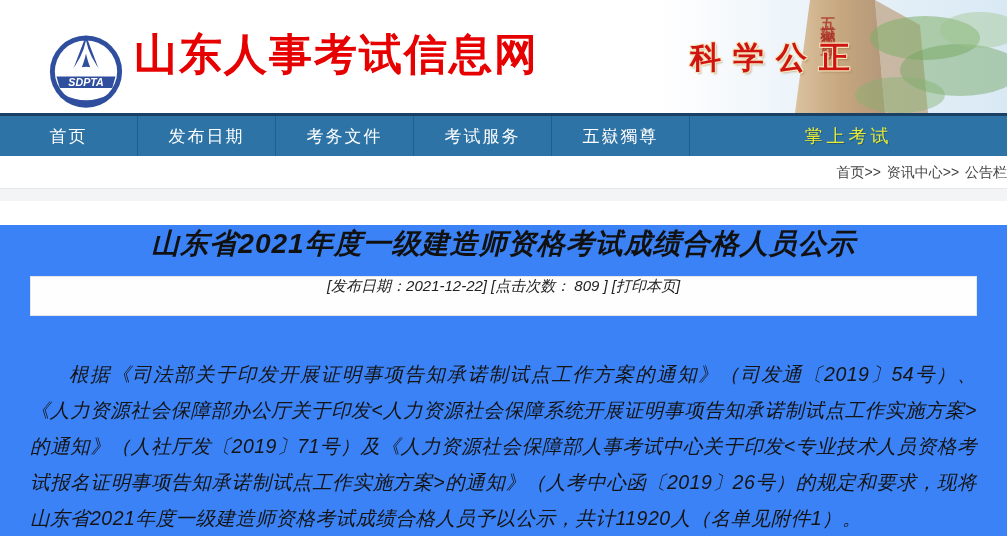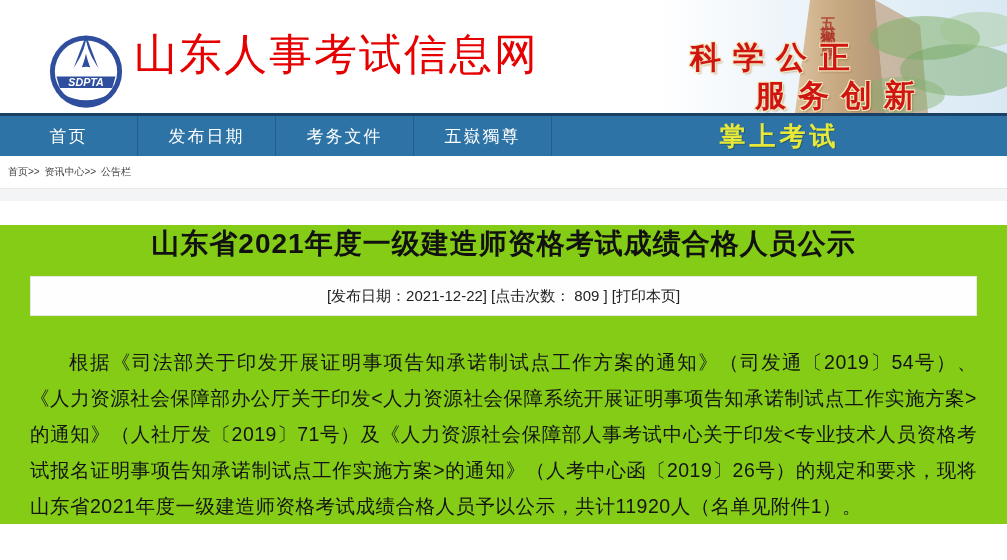--- a/index.html
+++ b/index.html
@@ -9,21 +9,21 @@
     width:1007px; height:560px; overflow:hidden; position:relative;
     color:#1a1a1a;
   }
   .page { width:1007px; height:560px; position:relative; background:#fff; }
 
   
   .header { position:relative; height:113px; background:#fff; overflow:hidden; }
   .logo { position:absolute; left:45px; top:26px; width:82px; height:88px; cursor:pointer;text-align:right; }
   .site-title {
     position:absolute; left:134px; top:26px;
-    font-size:43px; font-weight:normal; color:#e60000;
+    font-size:43px; font-weight:bold; color:#e60000;
     letter-spacing:2px; white-space:nowrap; cursor:pointer;
   }
   .banner {
     position:absolute; right:0; top:0; width:347px; height:113px;
     background:linear-gradient(90deg, #ffffff 0%, #eef5fa 35%, #d9e9f4 100%);
     overflow:hidden;
   }
   .banner svg.mount { position:absolute; right:0; top:0; }
   .inscription {
     position:absolute; left:158px; top:6px;
@@ -45,49 +45,49 @@
     display:flex; height:43px; background:#2d73a6;
     border-top:3px solid #1a4064; align-items:stretch;
   }
   .nav-item {
     flex:0 0 138px; display:flex; align-items:center; justify-content:center;
     color:#ffffff; font-size:17px; cursor:pointer;
     border-right:1px solid #205e8c; letter-spacing:2px;
   }
   .nav-mobile {
     flex:1; display:flex; align-items:center; justify-content:center;
-    color:#e8e838; font-size:26px; font-weight:bold; letter-spacing:4px;
+    color:#e8e838; font-size:18px; font-weight:normal; letter-spacing:4px;
     cursor:pointer; text-shadow:1px 1px 0 rgba(20,60,40,.4);
   }
 
   
   .breadcrumb {
     height:32px; line-height:32px; padding-left:8px;
-    font-size:10px; color:#444; background:#fff;
+    font-size:14px; color:#444; background:#fff;text-align:right;
   }
   .breadcrumb a { color:#444; text-decoration:none; cursor:pointer; }
   .crumb-sep { margin:0 2px 0 0; }
 
   .gray-strip { height:13px; background:#f3f4f5; border-top:1px solid #e8e8e8; }
 
   
-  .content { background:#84cc16; padding:0 30px; }
+  .content { background:#3b82f6; padding:0 30px;font-style:italic; }
   .article-title {
     margin-top:24px; text-align:center;
     font-size:28px; font-weight:600; color:#111; letter-spacing:1px;
   }
   .meta-box {
     margin-top:13px; border:1px solid #e7e7e7; background:#fefefe;
-    height:40px; display:flex; align-items:center; justify-content:center;
+    height:40px; display:flex; justify-content:center;
     font-size:15px; color:#222;
   }
   .meta-box span { margin:0 2px; white-space:pre; }
   .meta-print { cursor:pointer; }
   .article-body {
-    margin-top:28px; font-size:19.5px; line-height:36px; color:#141414;
+    margin-top:40px; font-size:19.5px; line-height:36px; color:#141414;
     text-indent:2em; text-align:justify; letter-spacing:0.5px;
   }
 </style>
 </head>
 <body>
 
 <div class="page">
 
   <div class="header">
     <div class="logo">
@@ -114,28 +114,28 @@
         </defs>
         <path d="M150 0 L215 0 L225 113 L135 113 Z" fill="url(#rock)"></path>
         <path d="M215 0 L260 25 L268 113 L225 113 Z" fill="#b28a5e" opacity="0.55"></path>
         <ellipse cx="265" cy="38" rx="55" ry="22" fill="#7fae6a" opacity="0.55"></ellipse>
         <ellipse cx="300" cy="70" rx="60" ry="26" fill="#6fa35e" opacity="0.45"></ellipse>
         <ellipse cx="240" cy="95" rx="45" ry="18" fill="#85b271" opacity="0.45"></ellipse>
         <ellipse cx="320" cy="30" rx="40" ry="18" fill="#9cc288" opacity="0.4"></ellipse>
       </svg>
       <div class="inscription">五嶽獨尊</div>
       <div class="slogan1">科学公正</div>
-      <div class="slogan2">服务创新</div>
     </div>
   </div>
 
   <div class="nav">
     <div class="nav-item">首页</div>
     <div class="nav-item">发布日期</div>
     <div class="nav-item">考务文件</div>
+    <div class="nav-item">考试服务</div>
     <div class="nav-item">五嶽獨尊</div>
     <div class="nav-mobile">掌上考试</div>
   </div>
 
   <div class="breadcrumb">
     <a>首页</a><span class="crumb-sep">&gt;&gt; </span>
     <a>资讯中心</a><span class="crumb-sep">&gt;&gt; </span>
     <a>公告栏</a>
   </div>
 

